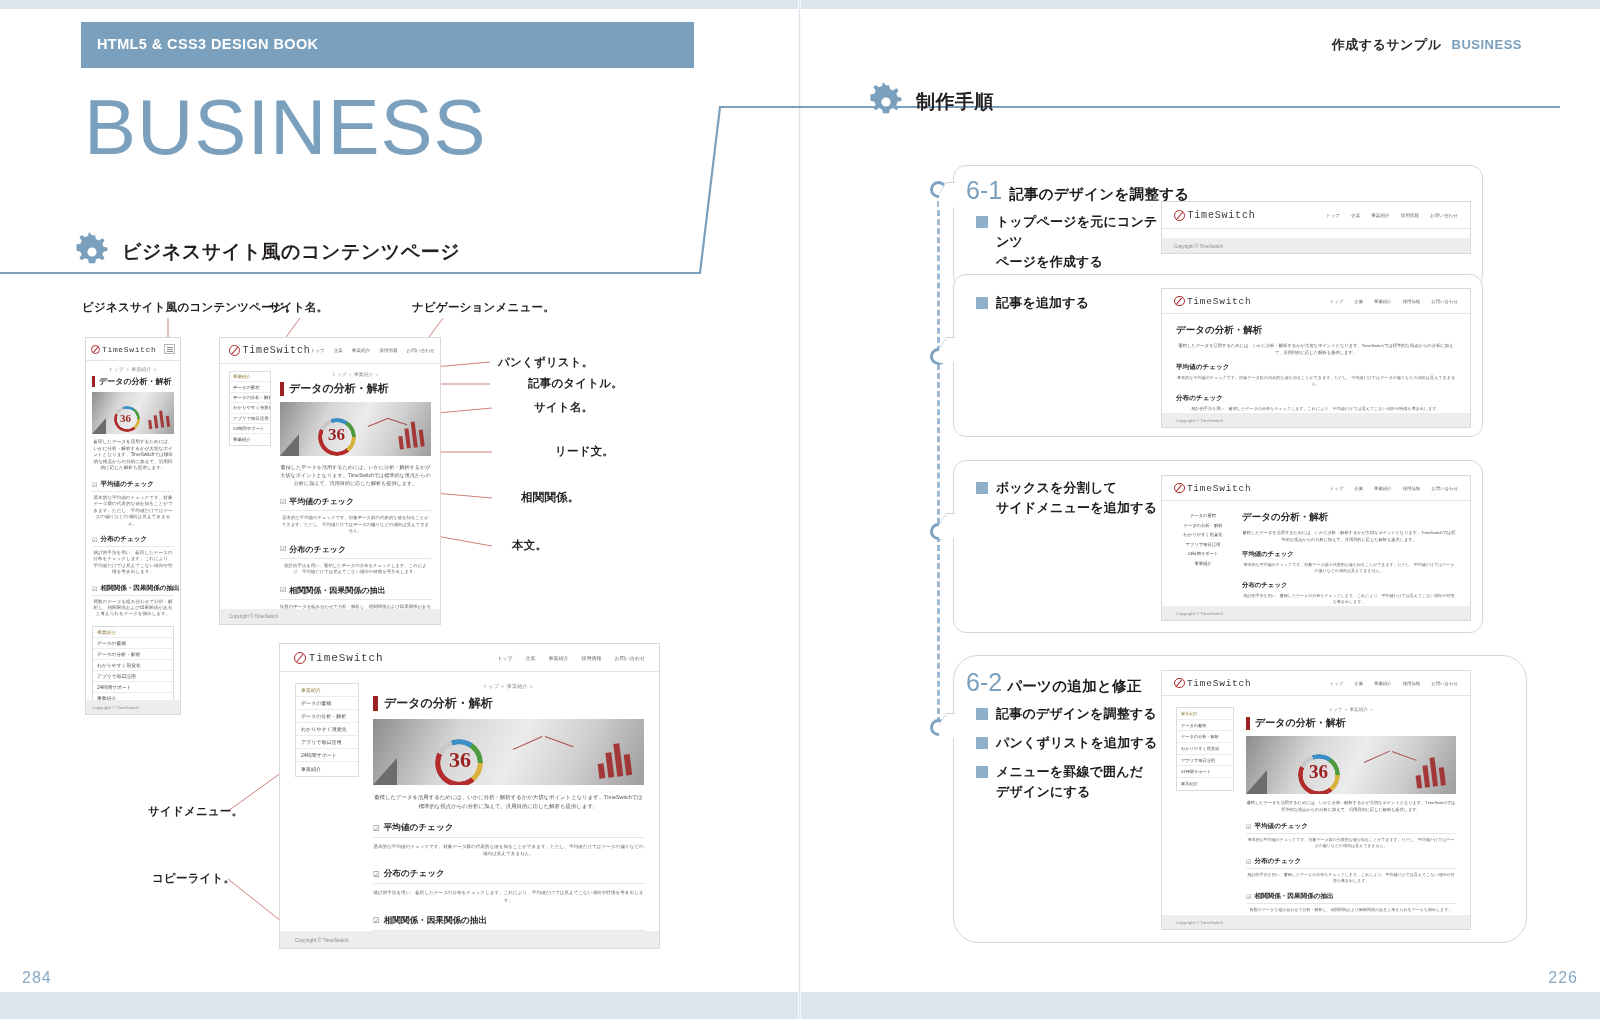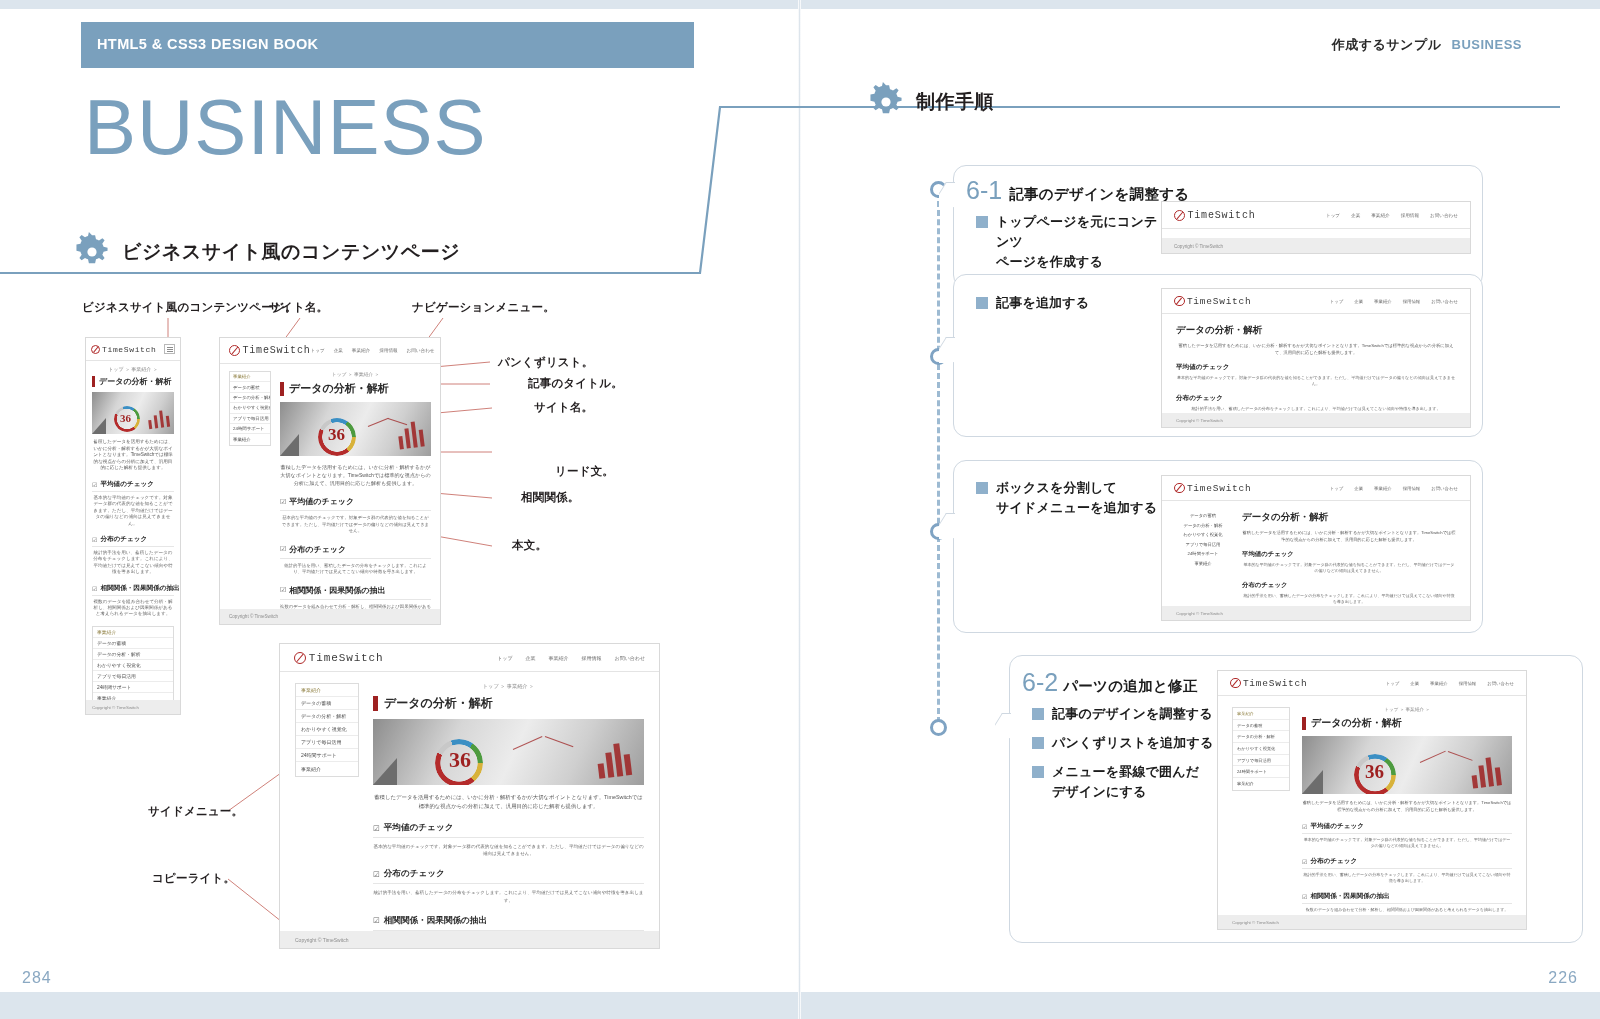--- a/index.html
+++ b/index.html
@@ -167,21 +167,21 @@
       <path d="M228,879 L306,941"></path>
     </g>
   </svg>
 
   <div class="callout" style="left:82px;top:300px;">ビジネスサイト風のコンテンツページ。</div>
   <div class="callout" style="left:269px;top:300px;">サイト名。</div>
   <div class="callout" style="left:412px;top:300px;">ナビゲーションメニュー。</div>
   <div class="callout" style="left:498px;top:355px;">パンくずリスト。</div>
   <div class="callout" style="left:528px;top:376px;">記事のタイトル。</div>
   <div class="callout" style="left:534px;top:400px;">サイト名。</div>
-  <div class="callout" style="left:555px;top:444px;margin-top:20px;">リード文。</div>
+  <div class="callout" style="left:555px;top:444px;">リード文。</div>
   <div class="callout" style="left:521px;top:490px;">相関関係。</div>
   <div class="callout" style="left:512px;top:538px;">本文。</div>
   <div class="callout" style="left:148px;top:804px;">サイドメニュー。</div>
   <div class="callout" style="left:152px;top:871px;">コピーライト。</div>
 
   <div class="mock" id="mock-mobile" style="left:85px;top:337px;width:96px;height:378px;">
     <div class="m-head" style="height:23px;padding:0 5px;">
       <span class="m-logo" style="font-size:8px;">
         <span class="ring" style="width:7px;height:7px;"></span>
           <span>TimeSwitch</span>
@@ -504,21 +504,21 @@
           <div class="m-h2" style="font-size:6.4px;margin-top:7px;border-bottom:none;">
             <span>相関関係・因果関係の抽出</span>
           </div>
 
         </div>
       </div>
       <div class="m-foot" style="position:absolute;left:0;bottom:0;width:100%;height:14px;padding:0 14px;font-size:4.4px;">Copyright © TimeSwitch</div>
     </div>
   </div>
 
-  <div class="step-card" style="left:1009px;top:655px;width:574px;height:288px;">
+  <div class="step-card" style="left:953px;top:655px;width:574px;height:288px;border-radius:25px;">
     <div class="tail" style="top:57px;"></div>
     <div style="position:absolute;left:12px;top:12px;display:flex;align-items:baseline;gap:5px;">
       <span class="step-no">6-2</span>
       <span class="step-no-label">パーツの追加と修正</span>
     </div>
     <ul class="bullets" style="position:absolute;left:22px;top:48px;width:190px;">
       <li>
         <span class="sq"></span>
         <span>記事のデザインを調整する</span>
       </li>

